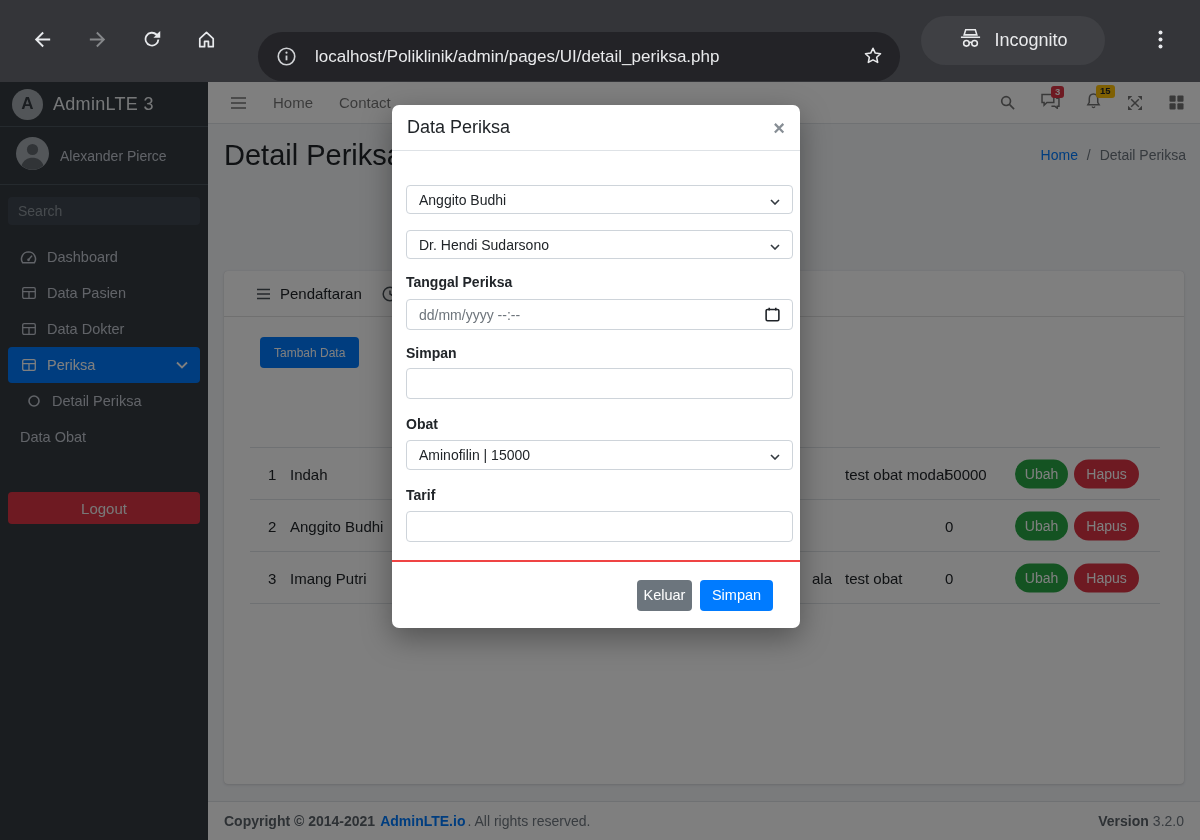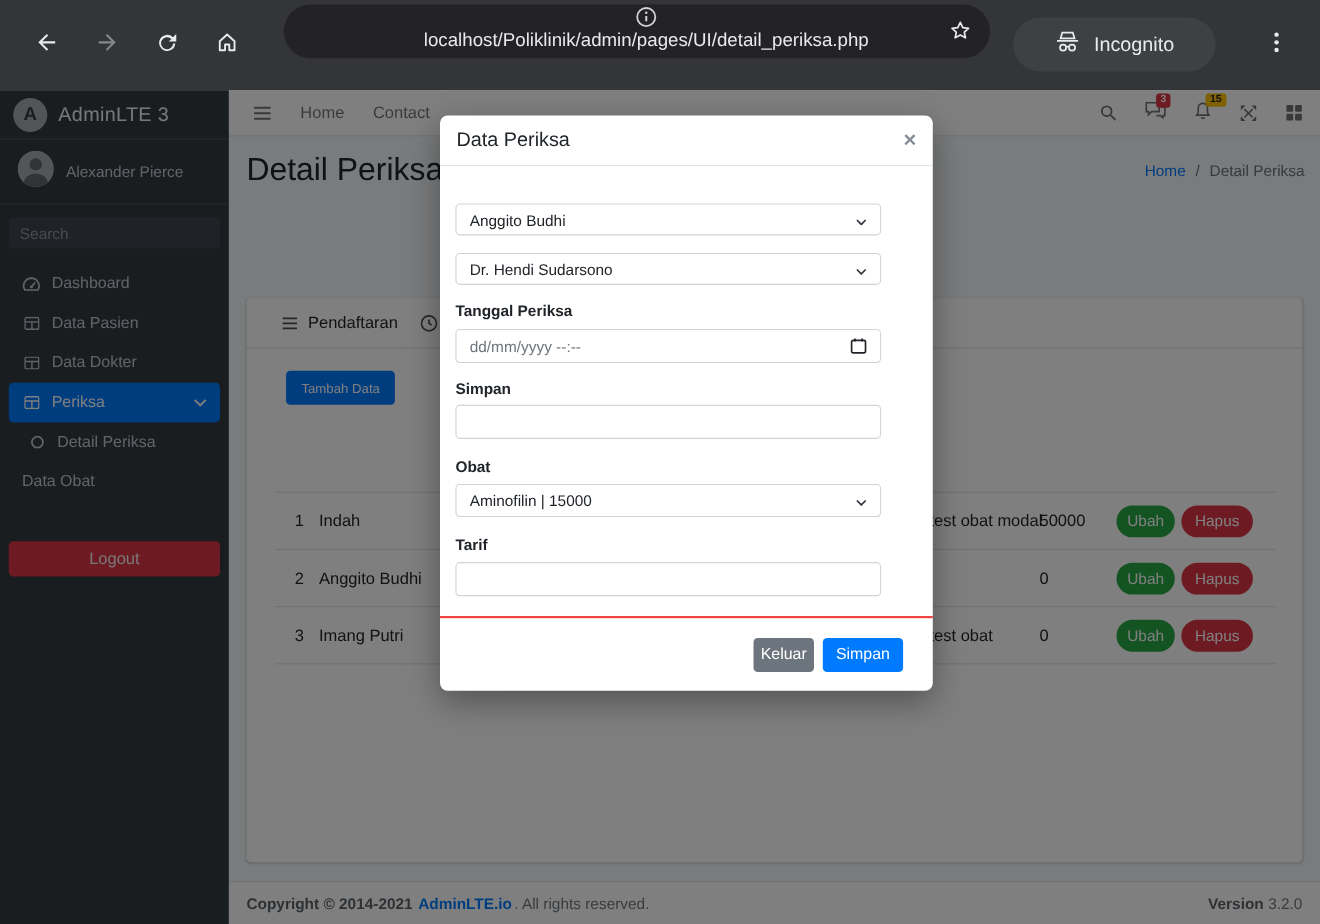--- a/index.html
+++ b/index.html
@@ -4,21 +4,21 @@
 <style>
   * { box-sizing: border-box; margin: 0; padding: 0; }
   html,body { width:1200px; height:840px; overflow:hidden; }
   body { font-family:"Liberation Sans","DejaVu Sans",sans-serif; background:#f4f6f9; }
   .stage { position:relative; width:1200px; height:840px; }
 
   
   .chrome { position:absolute; left:0; top:0; width:1200px; height:82px; background:#343539; z-index:60; }
   .chrome-btn { position:absolute; width:40px; height:40px; top:21px; display:flex; align-items:center; justify-content:center; color:#e8eaed; border-radius:50%; }
   .chrome-btn.fwd { color:#85878a; }
-  .addressbar { position:absolute; left:258px; top:4px; width:642px; height:49px; border-radius:25px; background:#232327; display:flex; align-items:center;flex-direction:column; }
+  .addressbar { position:absolute; left:258px; top:32px; width:642px; height:49px; border-radius:25px; background:#232327; display:flex; align-items:center; }
   .info-btn { margin-left:17px; color:#cfd1d4; display:flex; align-items:center; }
   .url-text { margin-left:17px; color:#e9eaec; font-size:17px; white-space:nowrap; }
   .star-btn { position:absolute; right:16px; top:13px; color:#e9eaec; }
   .incog { position:absolute; left:921px; top:16px; width:184px; height:49px; border-radius:25px; background:#3f4044; display:flex; align-items:center; justify-content:center; gap:11px; color:#e9eaec; }
   .incog-label { font-size:18px; }
   .dots-btn { position:absolute; left:1146px; top:27px; width:28px; height:28px; display:flex; align-items:center; justify-content:center; color:#e8eaed; }
 
   
   .sidebar { position:absolute; left:0; top:82px; width:208px; bottom:0; background:#343a40; z-index:10; }
   .brand { height:45px; display:flex; align-items:center; padding:0 12px; border-bottom:1px solid #4b545c; }
@@ -73,21 +73,21 @@
   .pill.red { width:65px; background:#dc3545; }
 
   .footer { position:absolute; left:0; right:0; bottom:0; height:39px; background:#fff; border-top:1px solid #dee2e6; display:flex; align-items:center; padding:0 16px; font-size:14px; color:#707880; }
   .footer b { color:#5b6269; }
   .footer .flink { color:#007bff; font-weight:bold; margin:0 2px 0 5px; }
   .footer-right { margin-left:auto; }
   .footer-right b { margin-right:4px; }
 
   
   .backdrop { position:absolute; left:0; top:82px; right:0; bottom:0; background:rgba(0,0,0,.5); z-index:40; }
-  .modal { position:absolute; left:400px; top:105px; width:448px; height:523px; background:#fff; border-radius:7px; z-index:50; box-shadow:0 10px 30px rgba(0,0,0,.35); }
+  .modal { position:absolute; left:392px; top:105px; width:408px; height:523px; background:#fff; border-radius:7px; z-index:50; box-shadow:0 10px 30px rgba(0,0,0,.35); }
   .modal-header { height:46px; display:flex; align-items:center; justify-content:space-between; padding:0 15px; border-bottom:1px solid #dee2e6; }
   .modal-title { font-size:18px; color:#212529; }
   .modal-close { font-size:20px; font-weight:bold; color:#878e95; line-height:1; }
   .mctl { position:absolute; left:14px; width:387px; border:1px solid #ced4da; border-radius:4px; background:#fff; display:flex; align-items:center; font-size:14px; color:#212529; padding:0 12px; }
   .mselect { height:29px; justify-content:space-between; }
   .mlabel { position:absolute; left:14px; font-size:14px; font-weight:bold; color:#212529; }
   .minput { height:31px;gap:18px; }
   .date-ph { color:#6e757c; }
   .date-cal { margin-left:auto; display:flex; color:#1f2328; }
   .modal-footer { position:absolute; left:0; right:0; top:455px; bottom:0; border-top:2px solid #ef4444; display:flex; align-items:center; justify-content:flex-end; gap:8px; padding-right:27px; }

